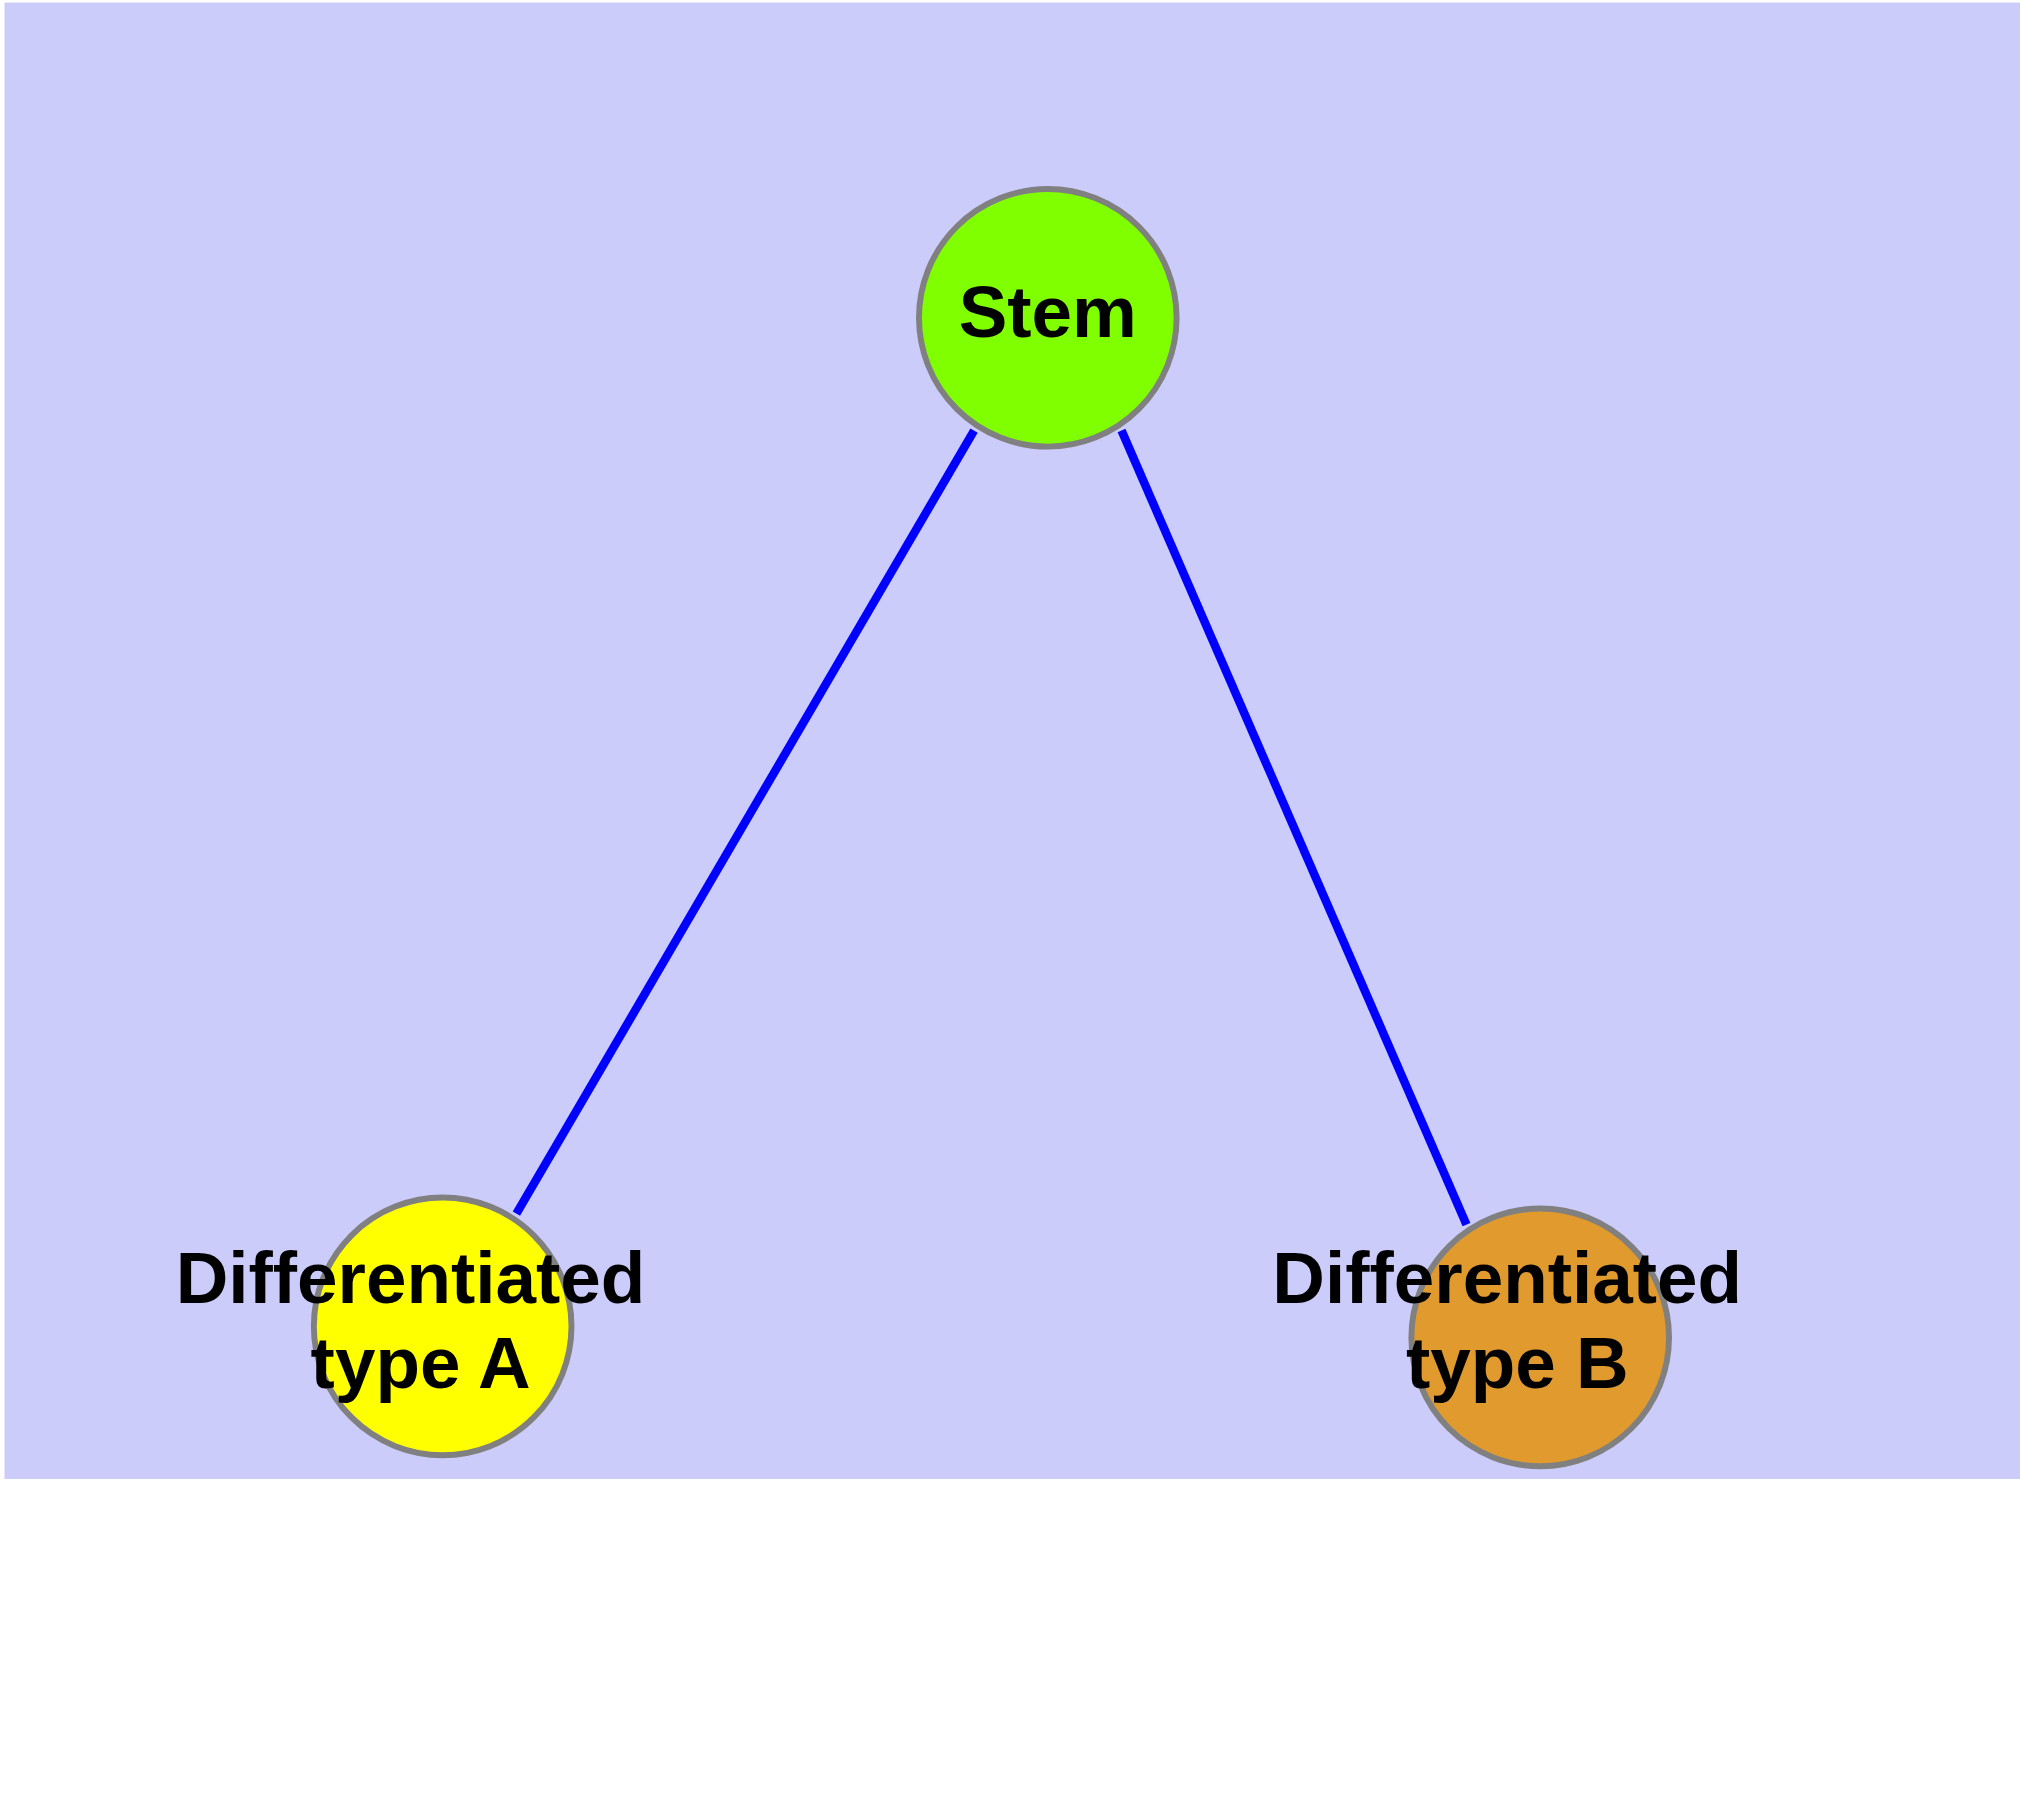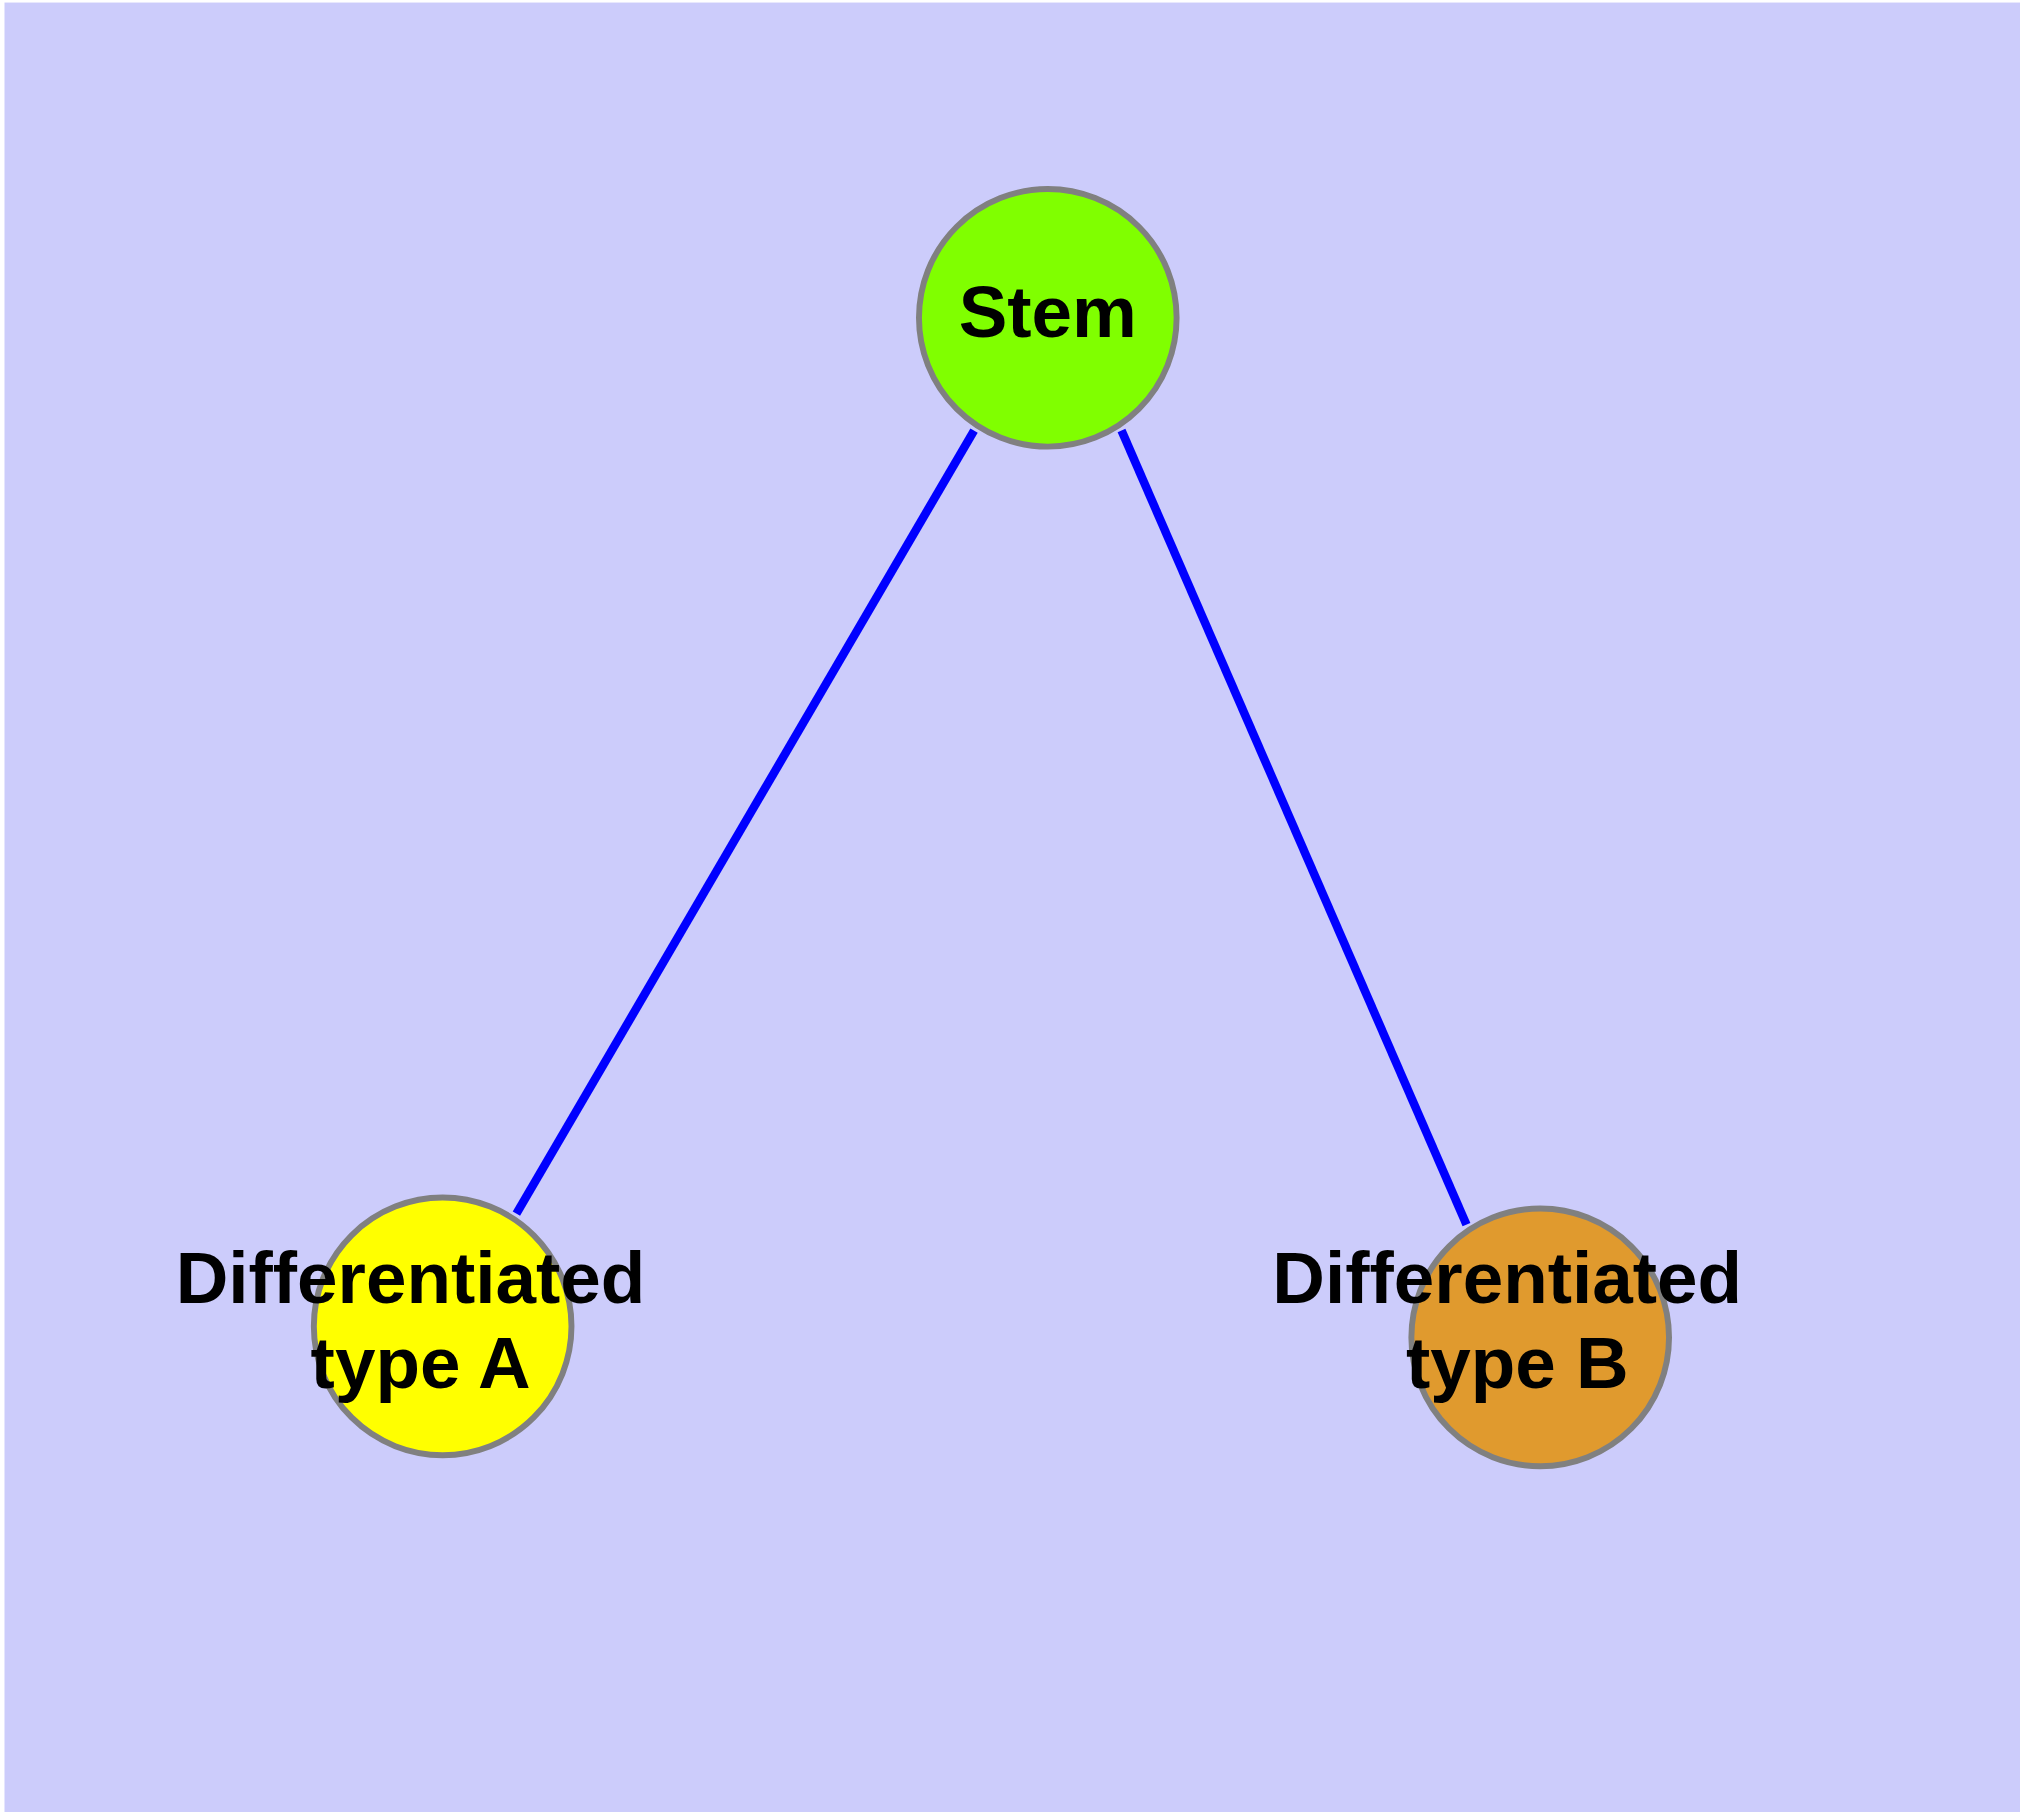--- a/index.html
+++ b/index.html
@@ -3,21 +3,21 @@
 <meta charset="utf-8">
 <style>
   html, body {
     margin: 0;
     padding: 0;
     background: #ffffff;
   }
   #canvas {
     position: relative;
     width: 2021px;
-    height: 1812px;
+    height: 1479px;
     background: #ffffff;
     overflow: hidden;
     font-family: "Liberation Sans", sans-serif;
   }
   #graph-svg {
     position: absolute;
     top: 0;
     left: 0;
     width: 2021px;
     height: 1812px;

